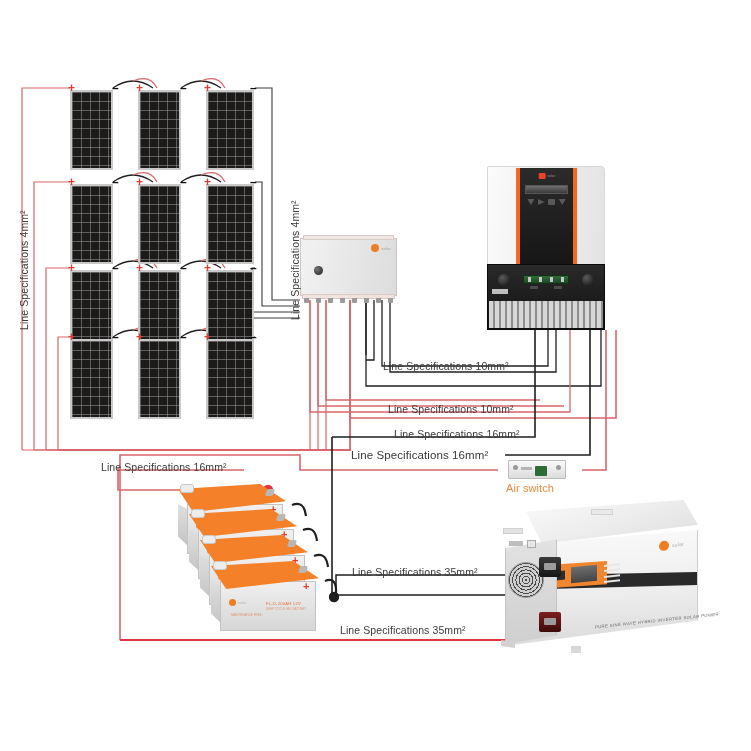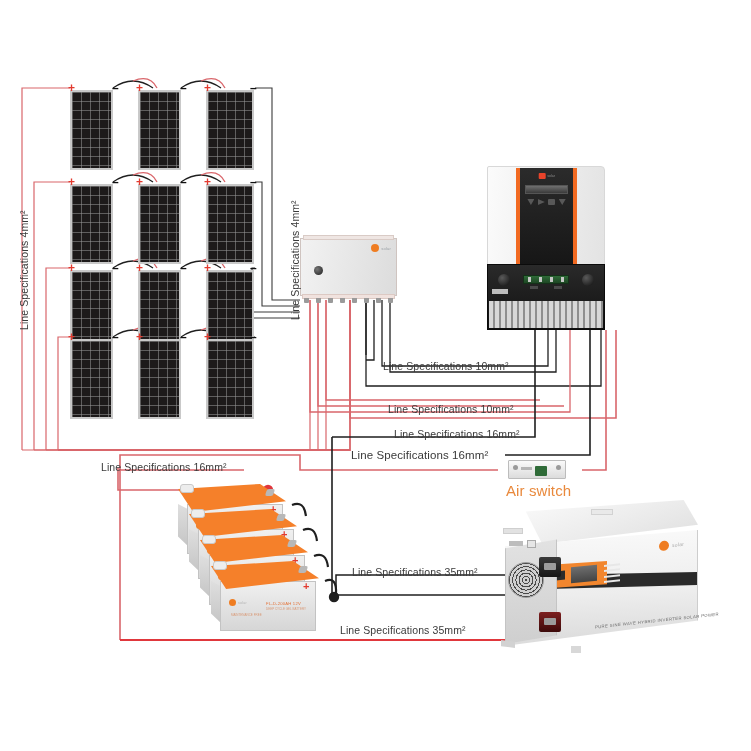--- a/index.html
+++ b/index.html
@@ -23,21 +23,21 @@
     box-sizing:border-box;
   }
   .plus,.minus{position:absolute;font-weight:bold;line-height:1;}
   .plus{color:#e23b30;font-size:12px;}
   .minus{color:#111;font-size:12px;}
 
   
   .lbl{position:absolute;font-size:10.5px;color:#3a3a3a;white-space:nowrap;letter-spacing:.1px;}
   .lbl.big{font-size:11.5px;}
   .lbl.vert{transform-origin:0 0;transform:rotate(-90deg);}
-  .lbl.orange{color:#e9893c;font-size:15px;}
+  .lbl.orange{color:#e9893c;font-size:11px;}
 
   
   .combiner{position:absolute;}
   .cb-body{position:absolute;left:0;top:5px;width:100%;height:calc(100% - 10px);
            background:linear-gradient(100deg,#f2f2f2 0%,#e6e6e6 55%,#dcdcdc 100%);
            border:1px solid #cfc4c0;box-sizing:border-box;}
   .cb-top{position:absolute;left:3px;top:2px;right:3px;height:5px;
           background:#efe6e3;border:1px solid #d9cbc6;box-sizing:border-box;}
   .cb-bot{position:absolute;left:2px;bottom:2px;right:2px;height:5px;
           background:#f0e2de;border:1px solid #dcc9c3;box-sizing:border-box;}

